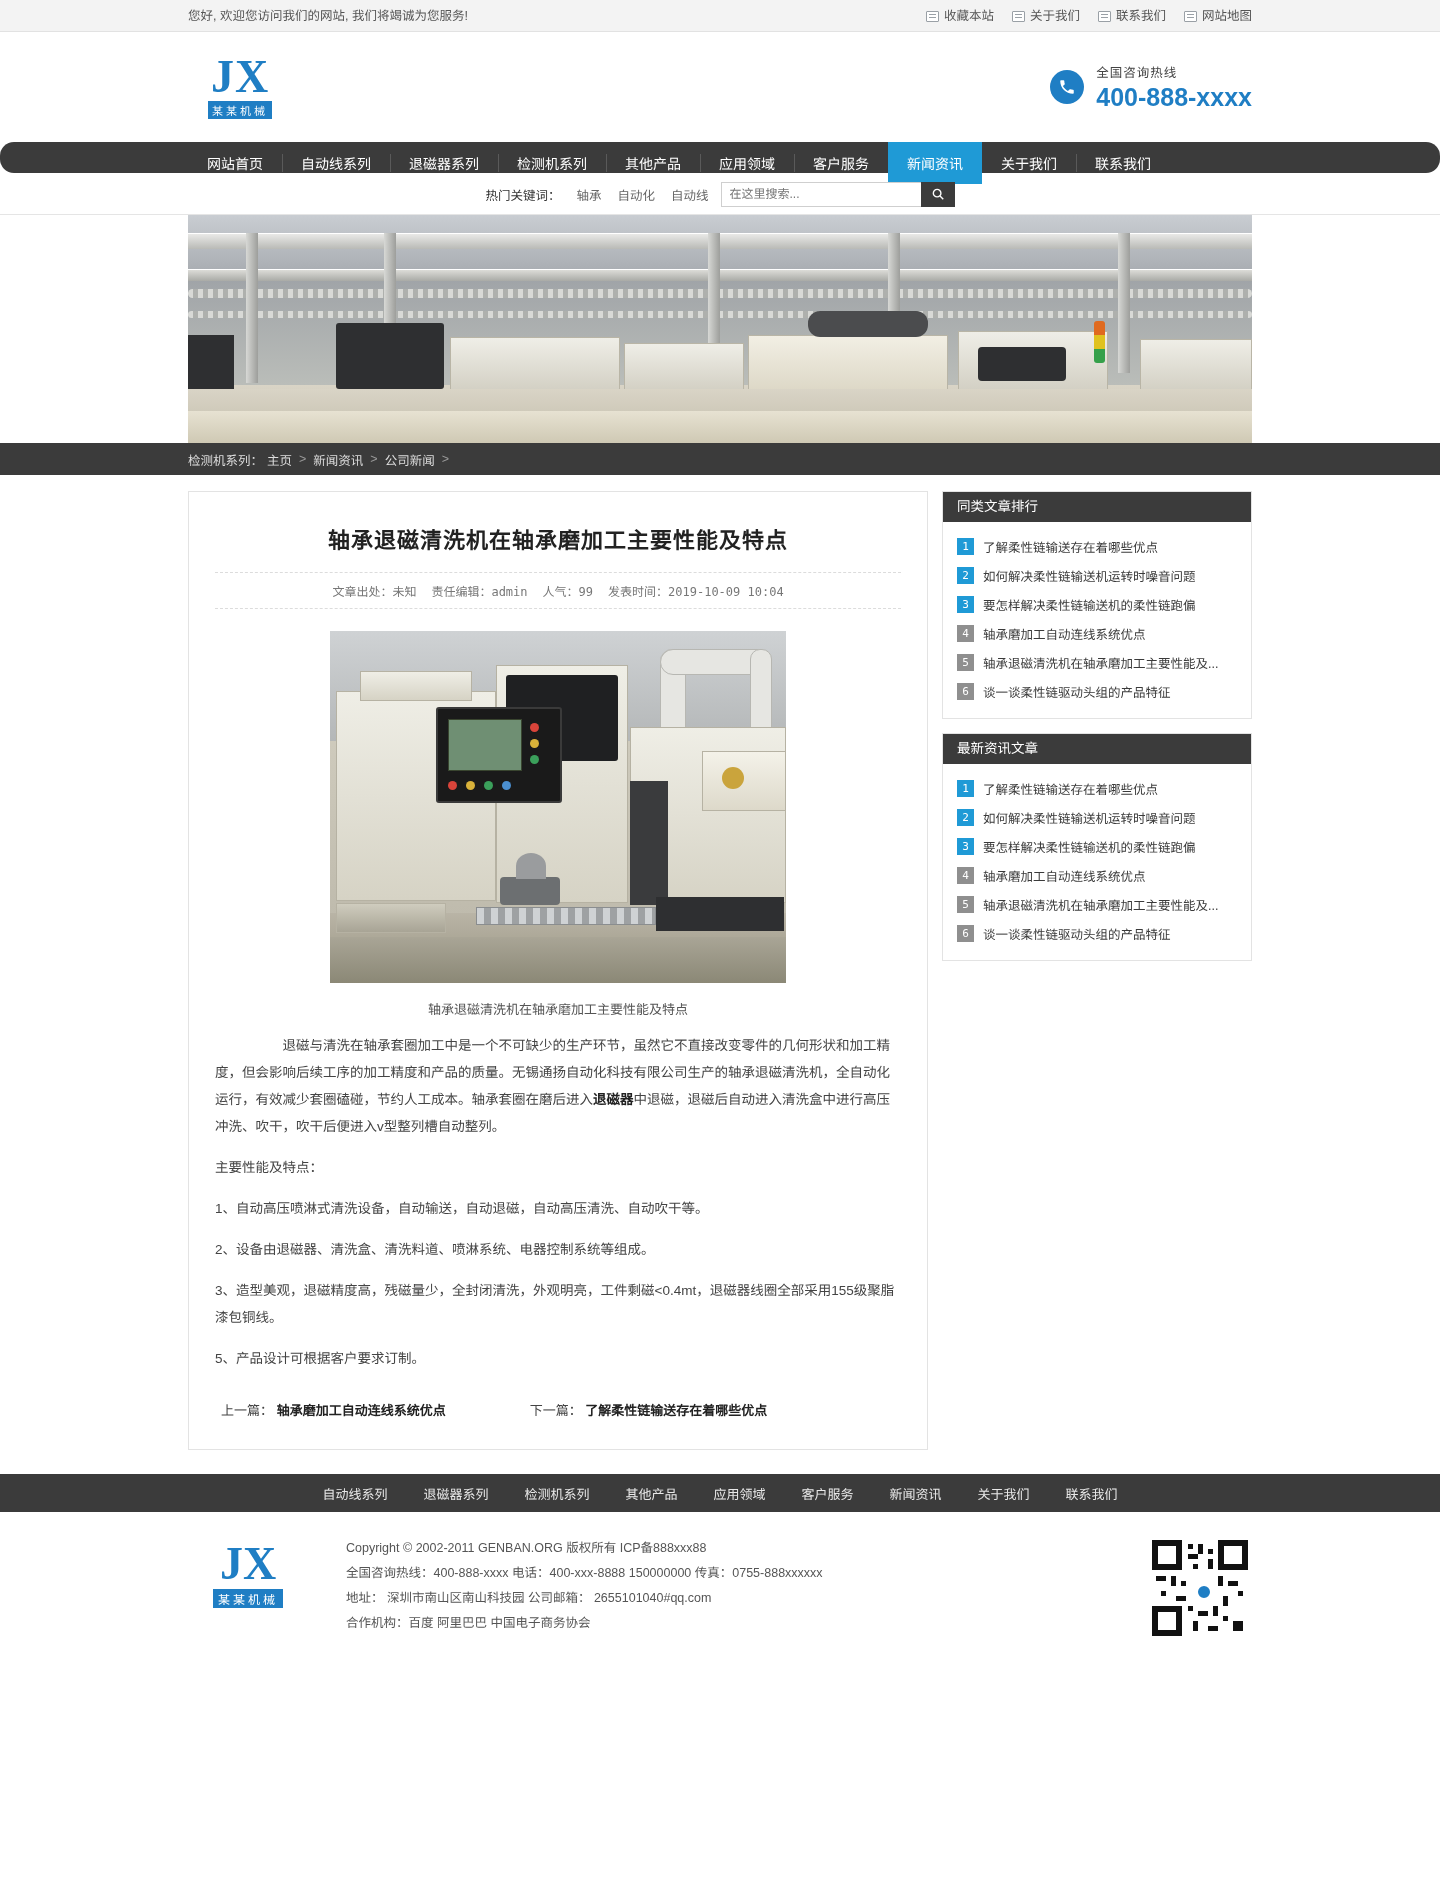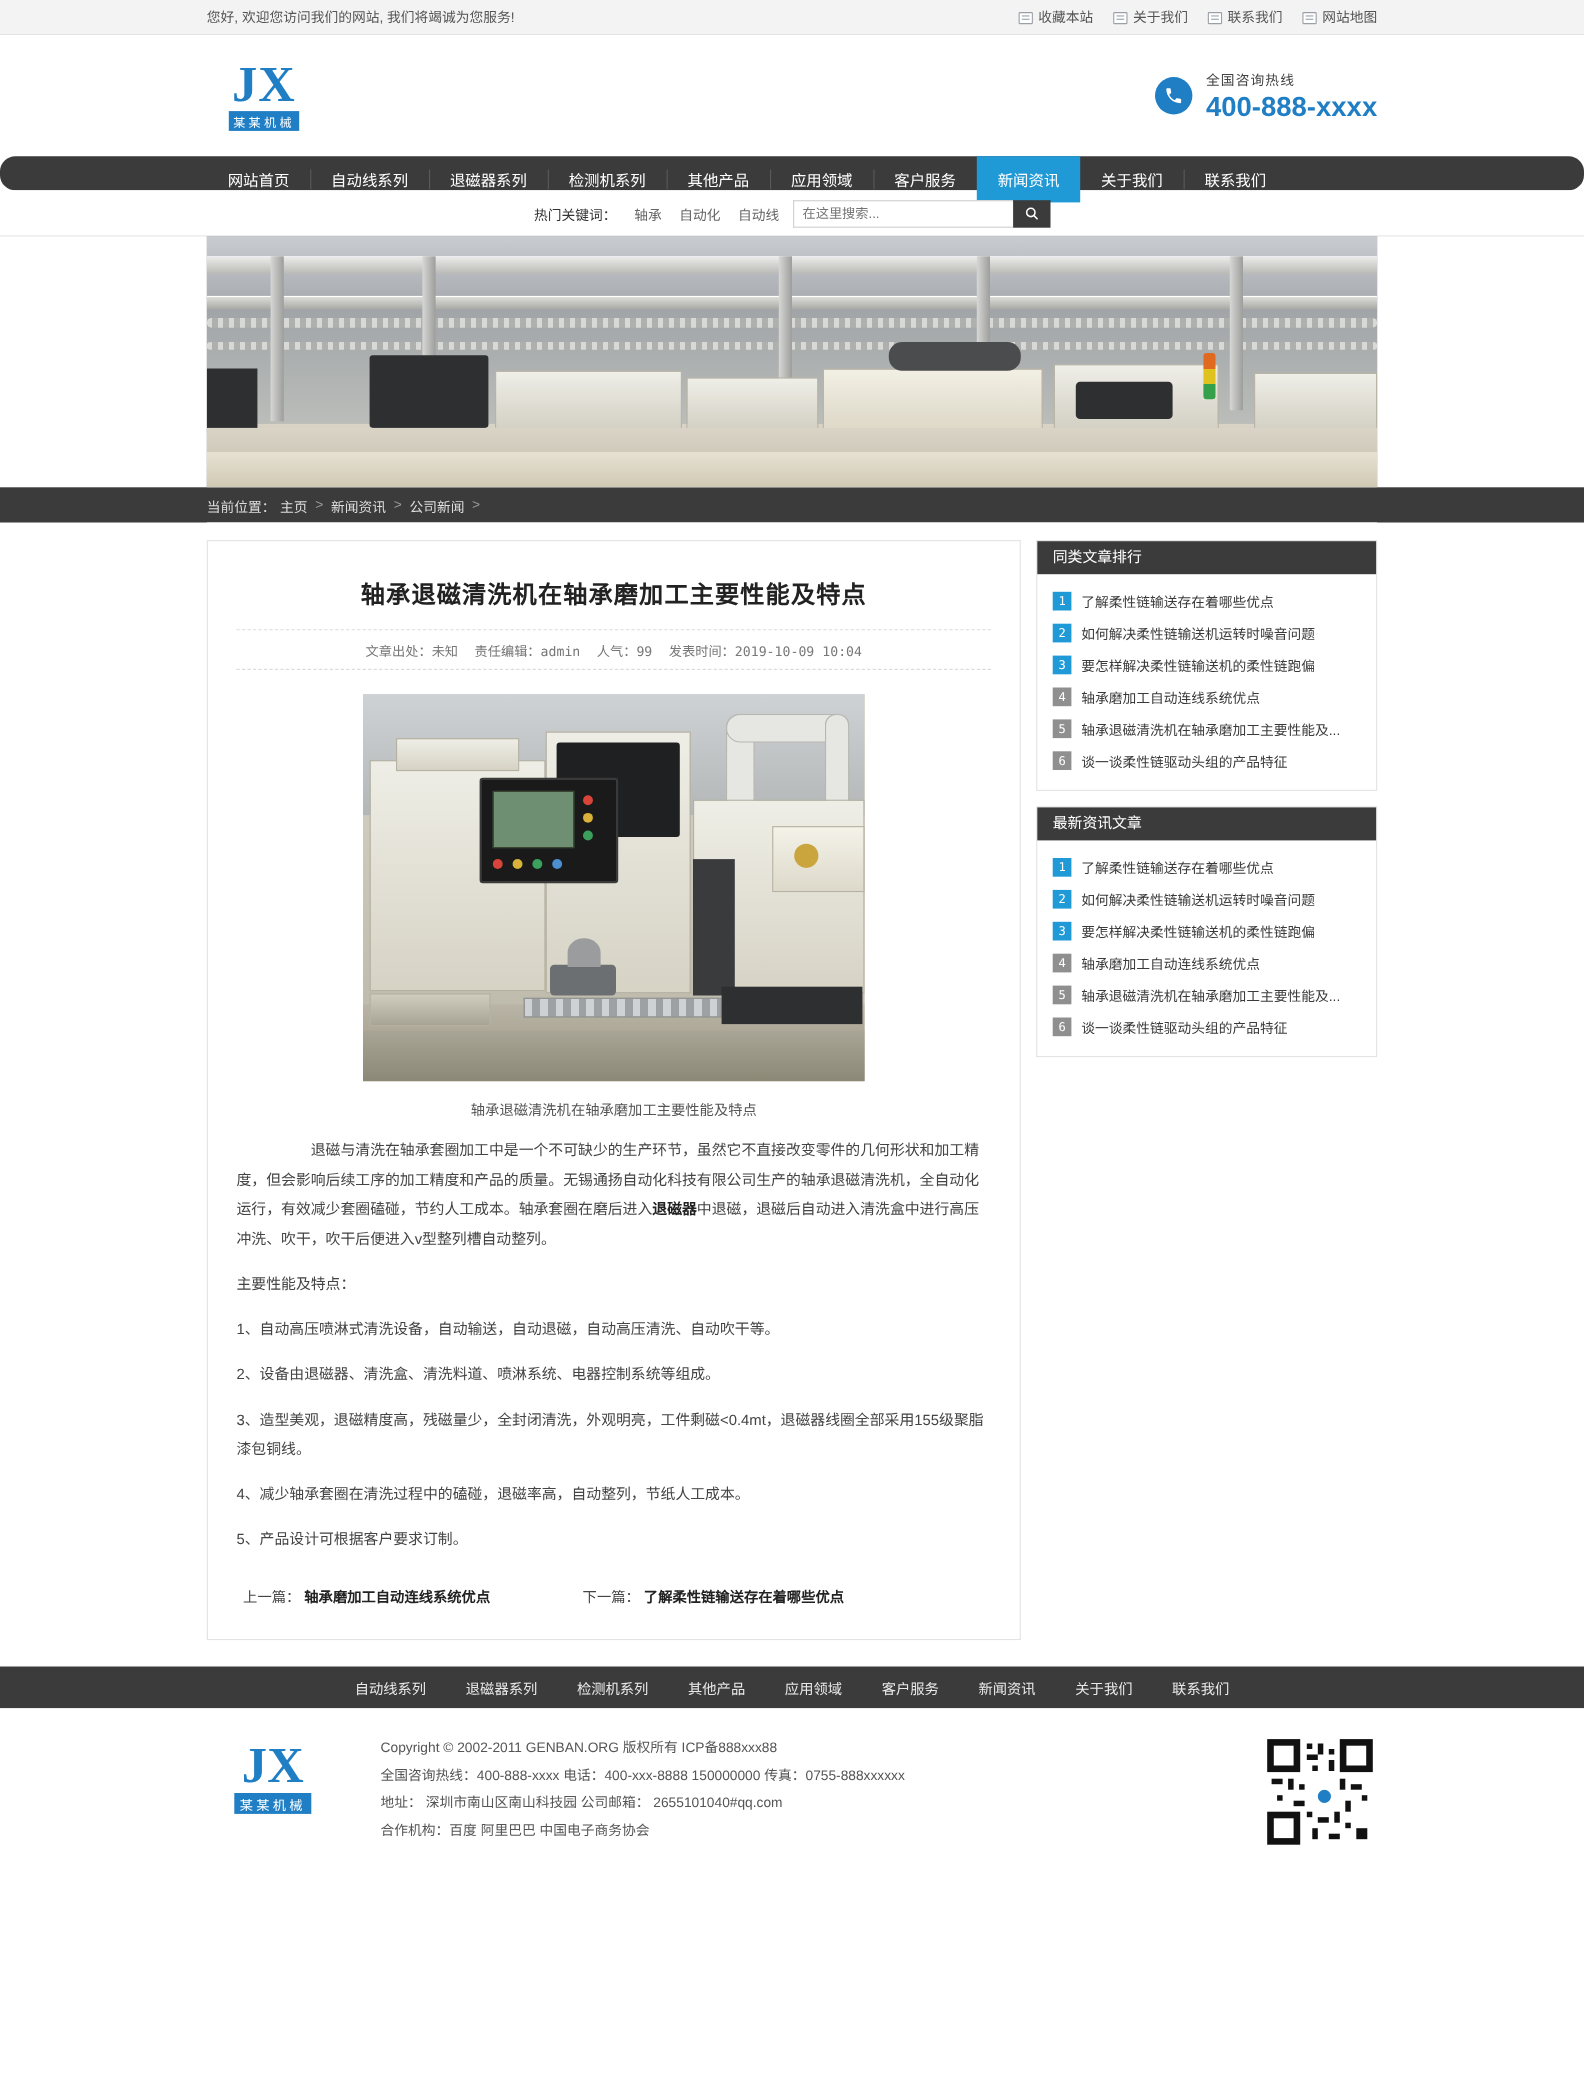--- a/index.html
+++ b/index.html
@@ -289,21 +289,21 @@
       <div class="b-dark" style="left:790px;top:132px;width:88px;height:34px;border-radius:4px;"></div>
       <div class="b-lamp" style="left:906px;top:106px;height:42px;background:linear-gradient(#e06a1f 0 14px,#e0c21f 14px 28px,#35a04a 28px 42px);"></div>
       <div class="b-box" style="left:952px;top:124px;width:112px;height:52px;"></div>
       <div class="b-floor" style="height:54px;"></div>
       <div style="position:absolute;left:0;bottom:0;width:1064px;height:32px;background:linear-gradient(#e7e2d2,#cfc9b4);"></div>
     </div>
   </div>
 
   <div class="crumb">
     <div class="wrap">
-      <span>当前位置：</span>
+      <span>检测机系列：</span>
       <a href="#">主页</a>
       <span class="sep">&gt;</span>
       <a href="#">新闻资讯</a>
       <span class="sep">&gt;</span>
       <a href="#">公司新闻</a>
       <span class="sep">&gt;</span>
     </div>
   </div>
 
   <div class="main">
@@ -365,21 +365,20 @@
       </div>
 
       <div class="img-caption">轴承退磁清洗机在轴承磨加工主要性能及特点</div>
 
       <div class="art-body">
         <p class="indent"><span style="display:inline-block;width:3em"></span>退磁与清洗在轴承套圈加工中是一个不可缺少的生产环节，虽然它不直接改变零件的几何形状和加工精度，但会影响后续工序的加工精度和产品的质量。无锡通扬自动化科技有限公司生产的轴承退磁清洗机，全自动化运行，有效减少套圈磕碰，节约人工成本。轴承套圈在磨后进入<b>退磁器</b>中退磁，退磁后自动进入清洗盒中进行高压冲洗、吹干，吹干后便进入v型整列槽自动整列。</p>
         <p>主要性能及特点：</p>
         <p>1、自动高压喷淋式清洗设备，自动输送，自动退磁，自动高压清洗、自动吹干等。</p>
         <p>2、设备由退磁器、清洗盒、清洗料道、喷淋系统、电器控制系统等组成。</p>
         <p>3、造型美观，退磁精度高，残磁量少，全封闭清洗，外观明亮，工件剩磁&lt;0.4mt，退磁器线圈全部采用155级聚脂漆包铜线。</p>
-        <p>4、减少轴承套圈在清洗过程中的磕碰，退磁率高，自动整列，节纸人工成本。</p>
         <p>5、产品设计可根据客户要求订制。</p>
       </div>
 
       <div class="prev-next">
         <div>
           <span>上一篇：</span>
           <a href="#">轴承磨加工自动连线系统优点</a>
         </div>
         <div>
           <span>下一篇：</span>

